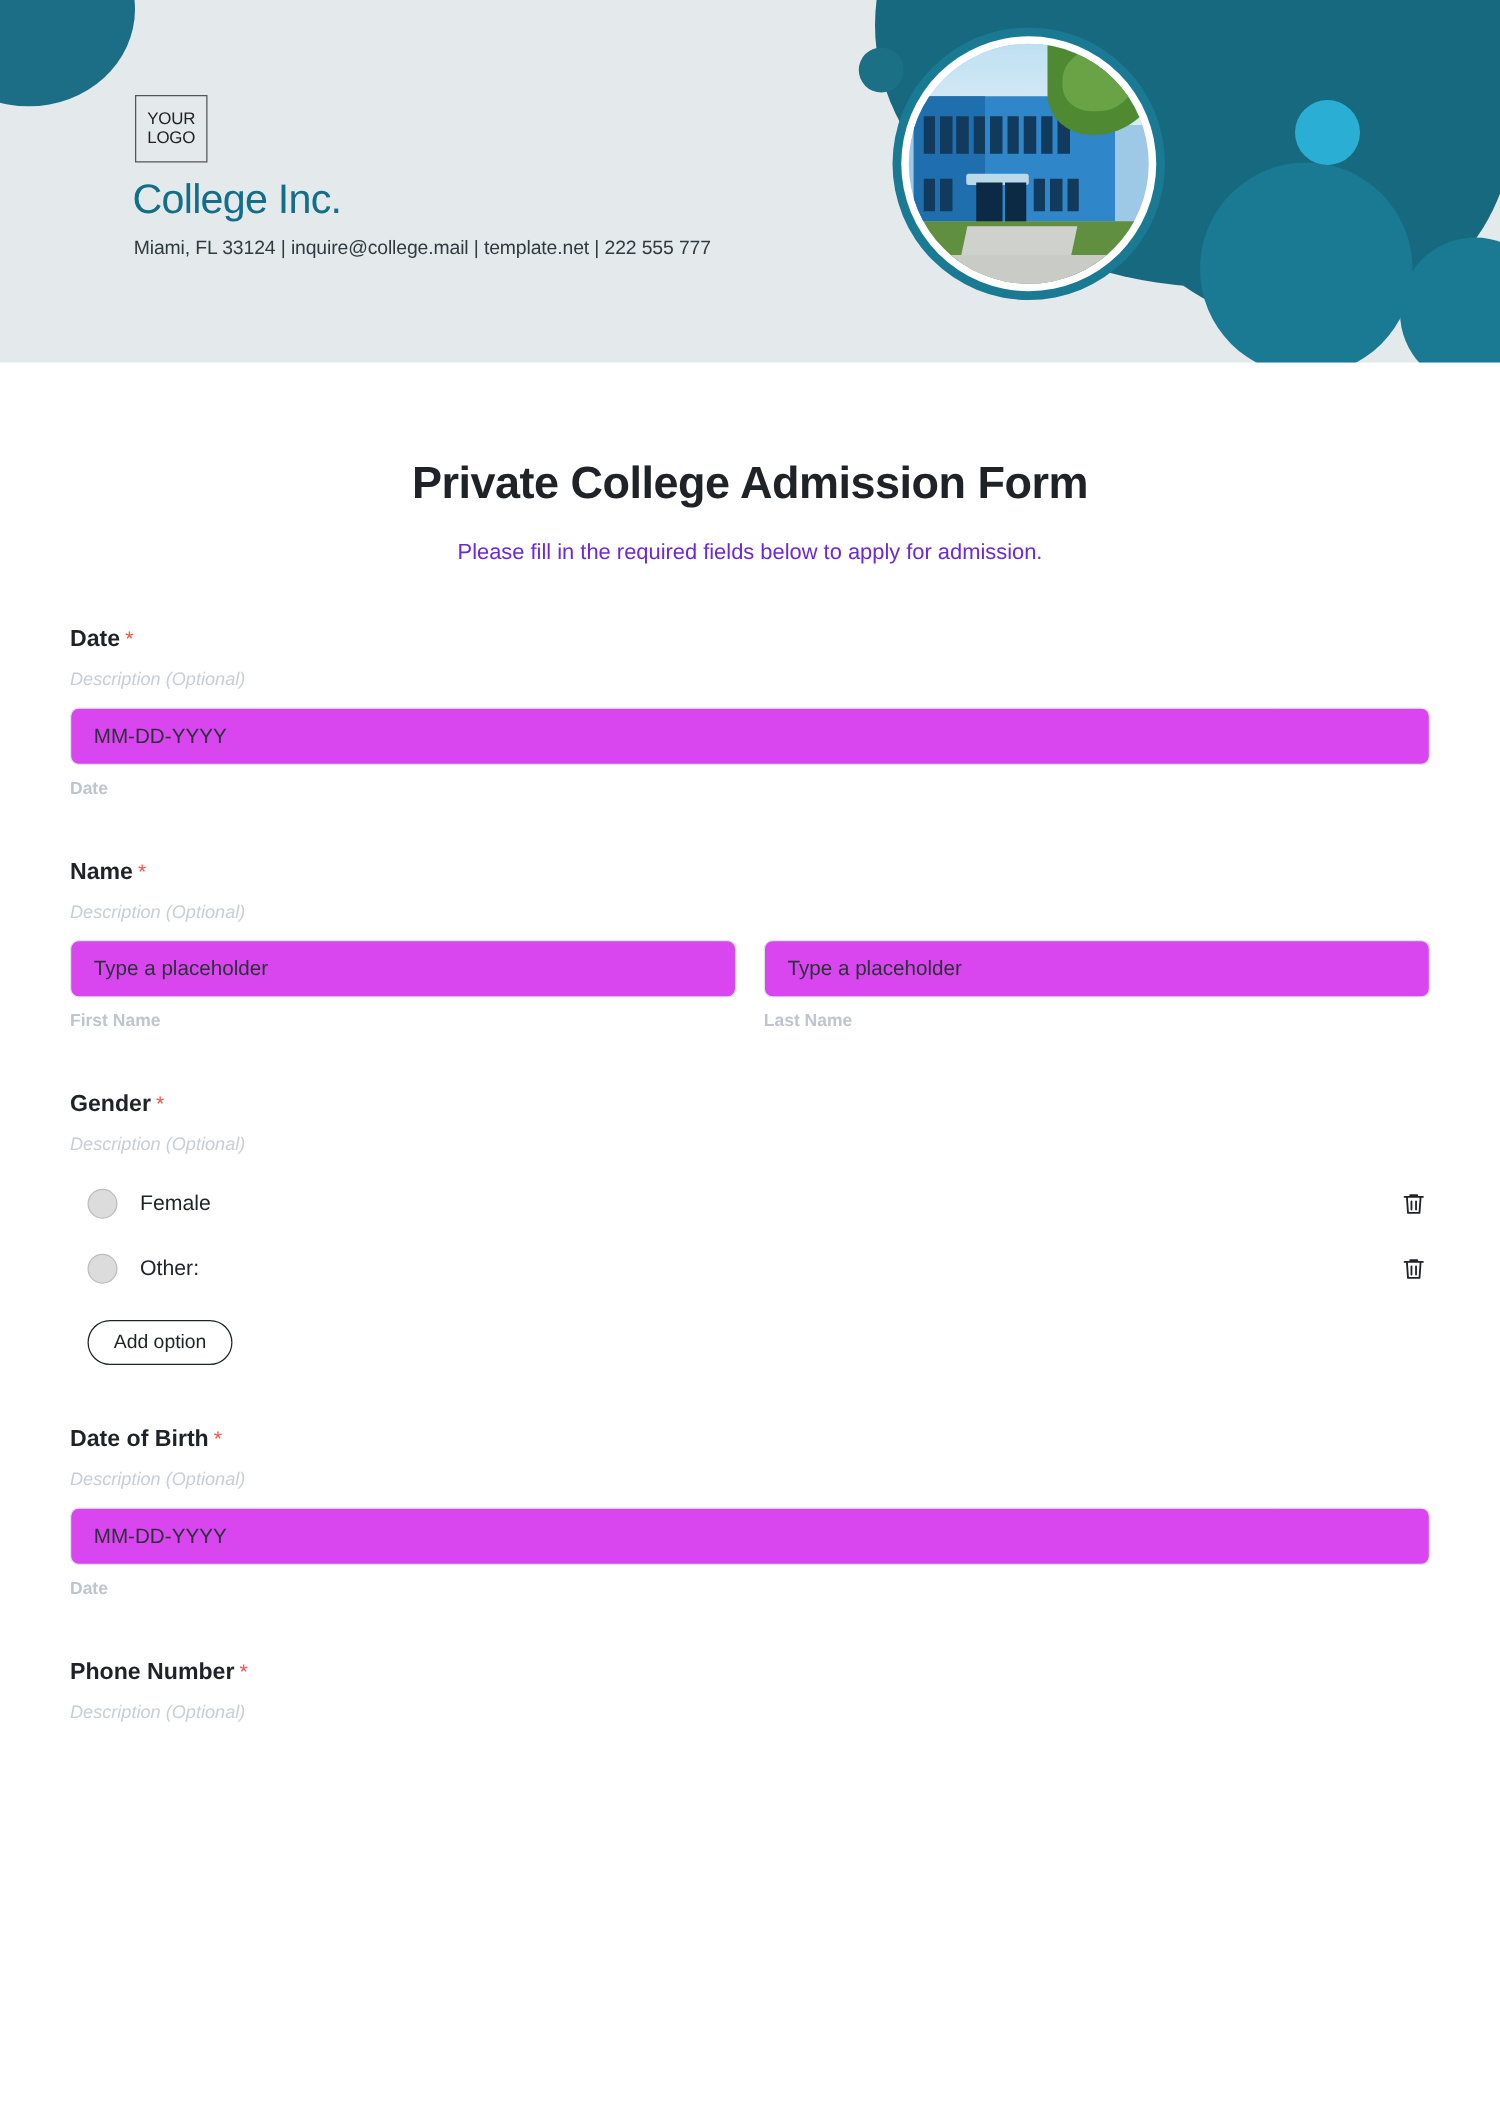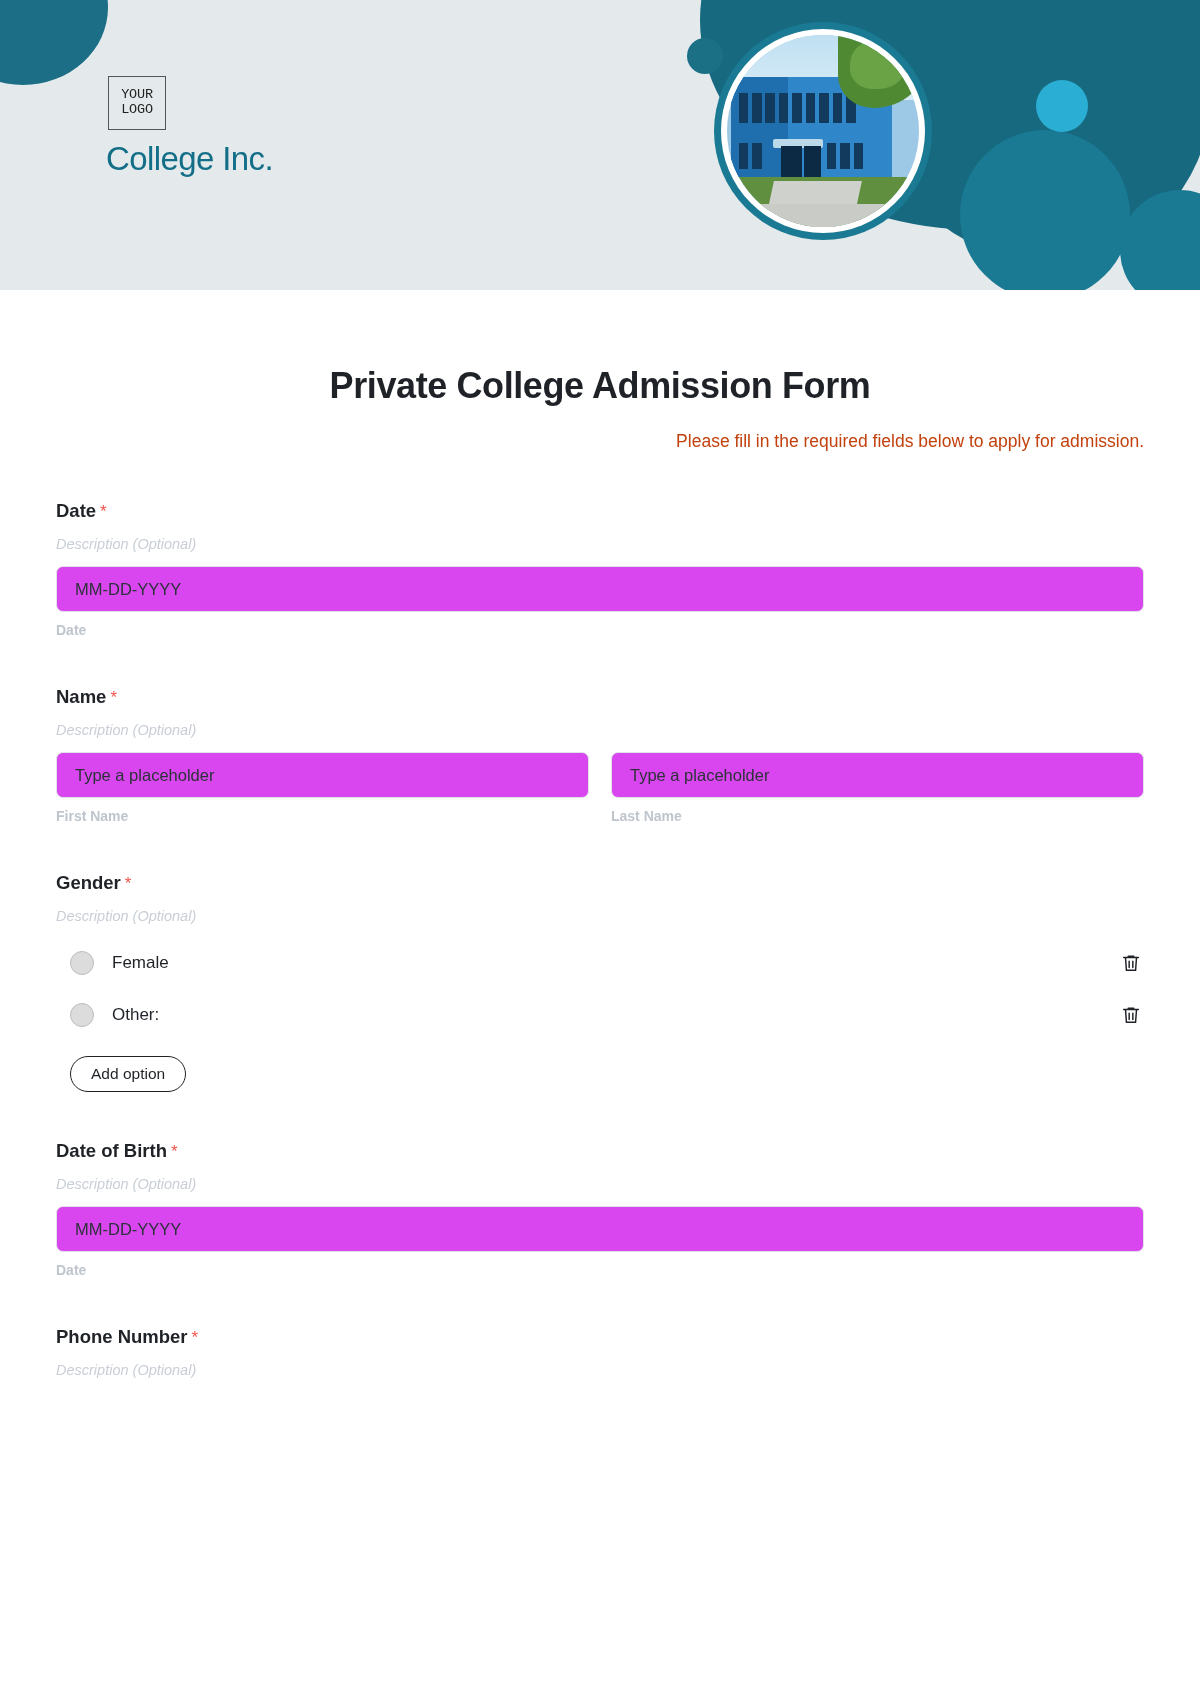--- a/index.html
+++ b/index.html
@@ -103,21 +103,21 @@
     left: 108px; top: 76px;
     width: 58px; height: 54px;
     border: 1.3px solid #555;
     display: flex; flex-direction: column;
     align-items: center; justify-content: center;
     line-height: 1.08;
   }
   .logo-line {
     font-size: 13.5px;
     color: #222;
-    font-family: Liberation Mono, monospace;
+    font-family: Liberation Sans, sans-serif;
     letter-spacing: -0.2px;
   }
   .brand-name {
     position: absolute;
     left: 106px; top: 140px;
     font-size: 33px;
     font-weight: normal;
     color: #136e88;
     letter-spacing: -0.6px;
   }
@@ -133,23 +133,23 @@
   .body-wrap { position: relative; padding: 0 56px; }
   .form-title {
     text-align: center;
     font-size: 36px;
     font-weight: bold;
     color: #1f2328;
     margin-top: 75px;
     letter-spacing: -0.4px;
   }
   .form-subtitle {
-    text-align: right;
+    text-align: center;
     font-size: 17.5px;
-    color: #c2410c;
+    color: #6d28d9;
     margin-top: 24px;
   }
 
   .field-block { margin-top: 48px; }
   .field-label {
     font-size: 18.5px;
     font-weight: bold;
     color: #1f2328;
   }
   .req-star { color: #f0554c; font-weight: normal; font-size: 17px; margin-left: 4px; }
@@ -266,20 +266,21 @@
         </div>
       </div>
     </div>
 
     <div class="logo-box">
       <span class="logo-line">YOUR</span>
       <span class="logo-line">LOGO</span>
     </div>
 
     <div class="brand-name">College Inc.</div>
+    <div class="brand-contact">Miami, FL 33124 | inquire@college.mail | template.net | 222 555 777</div>
   </div>
 
   <div class="body-wrap">
 
     <div class="form-title">Private College Admission Form</div>
     <div class="form-subtitle">Please fill in the required fields below to apply for admission.</div>
 
     <div class="field-block">
       <div class="field-label">
         <span>Date</span><span class="req-star">*</span>

